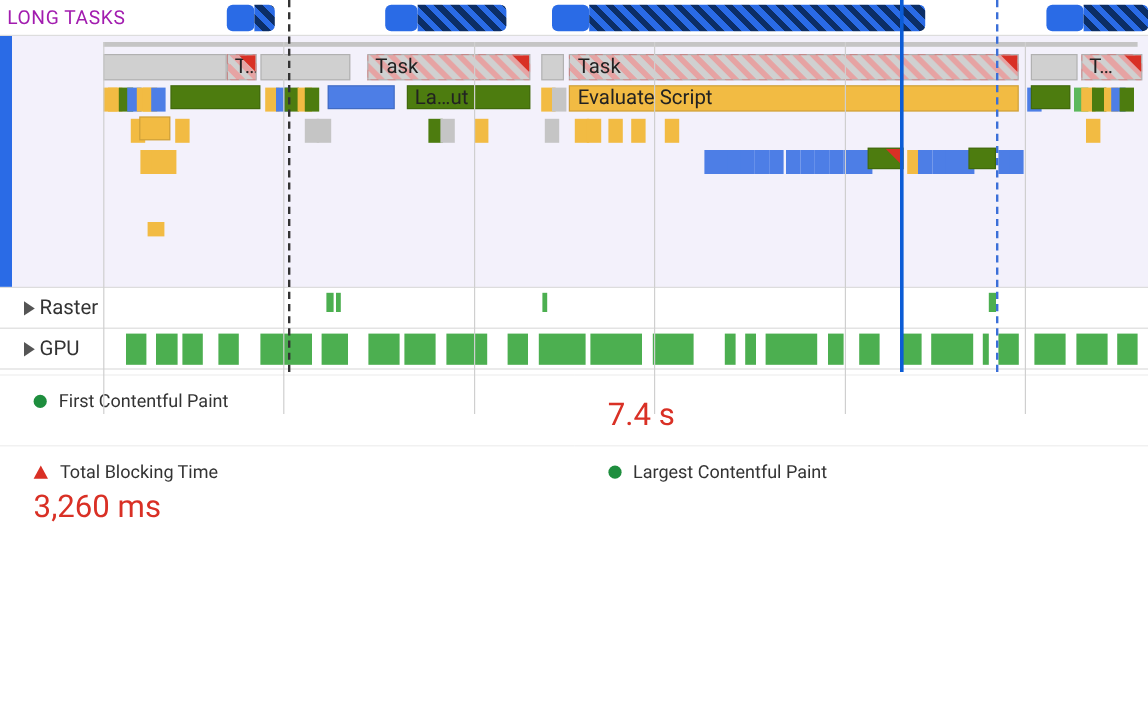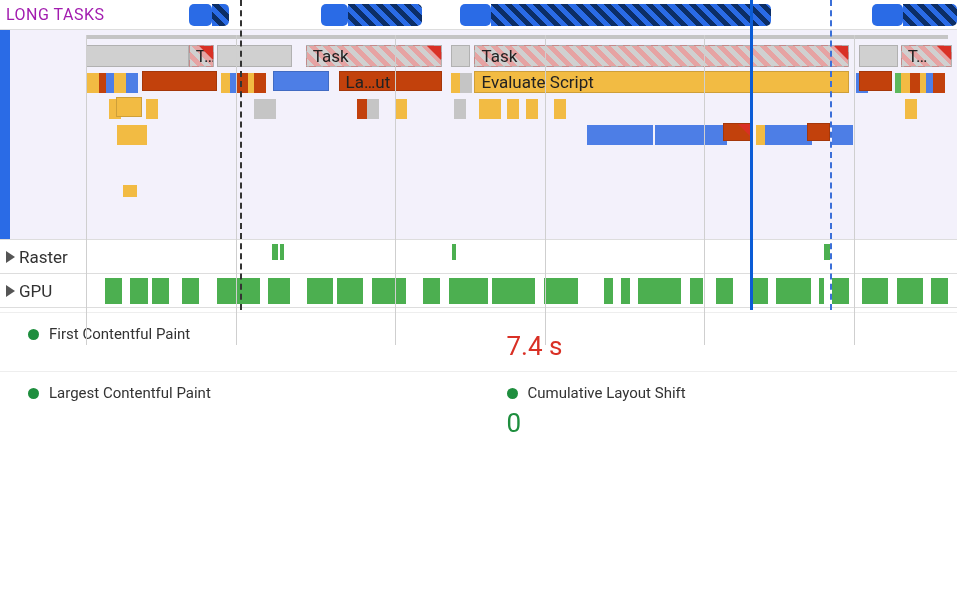--- a/index.html
+++ b/index.html
@@ -65,31 +65,31 @@
     background: repeating-linear-gradient(45deg, #d0d0d0, #d0d0d0 5px, #e6a3a3 5px, #e6a3a3 10px);
   }
   .red-tri::after {
     content: '';
     position: absolute; right: 0; top: 0;
     width: 0; height: 0;
     border-left: 14px solid transparent;
     border-top: 14px solid #d93025;
   }
   .yellow { background: #f2bb43; }
-  .purple { background: #c2410c; }
+  .purple { background: #4d7c0f; }
   .blue-thin { background: #4d7ee6; }
   .gray-thin { background: #c5c5c5; }
   .green-thin { background: #5cb85c; }
   .thin { height: 20px; top: 2px; width: 2px; border: none; }
 
   .raster-row, .gpu-row {
     height: 34px;
     display: flex;
     align-items: center;
-    padding-left: 6px;
+    padding-left: 20px;
     border-bottom: 1px solid #ddd;
     position: relative;
   }
   .track-label {
     color: #333; font-size: 17px;
     display: flex; align-items: center; gap: 4px;
     width: 90px;
     z-index: 5;
   }
   .tri-right {
@@ -318,24 +318,24 @@
     <div class="metric-head">
         <span class="dot-green"></span>
         <span>First Contentful Paint</span>
       </div>
   </div>
   <div class="metric">
     <div class="metric-val val-red">7.4 s</div>
   </div>
   <div class="metric">
     <div class="metric-head">
+        <span class="tri-red"></span>
+        <span>Total Blocking Time</span>
+      </div>
+    <div class="metric-val val-red">3,260 ms</div>
+  </div>
+  <div class="metric">
+    <div class="metric-head">
         <span class="dot-green"></span>
         <span>Largest Contentful Paint</span>
       </div>
   </div>
-  <div class="metric">
-    <div class="metric-head">
-        <span class="dot-green"></span>
-        <span>Cumulative Layout Shift</span>
-      </div>
-    <div class="metric-val val-green">0</div>
-  </div>
 </div>
 
 </body></html>

